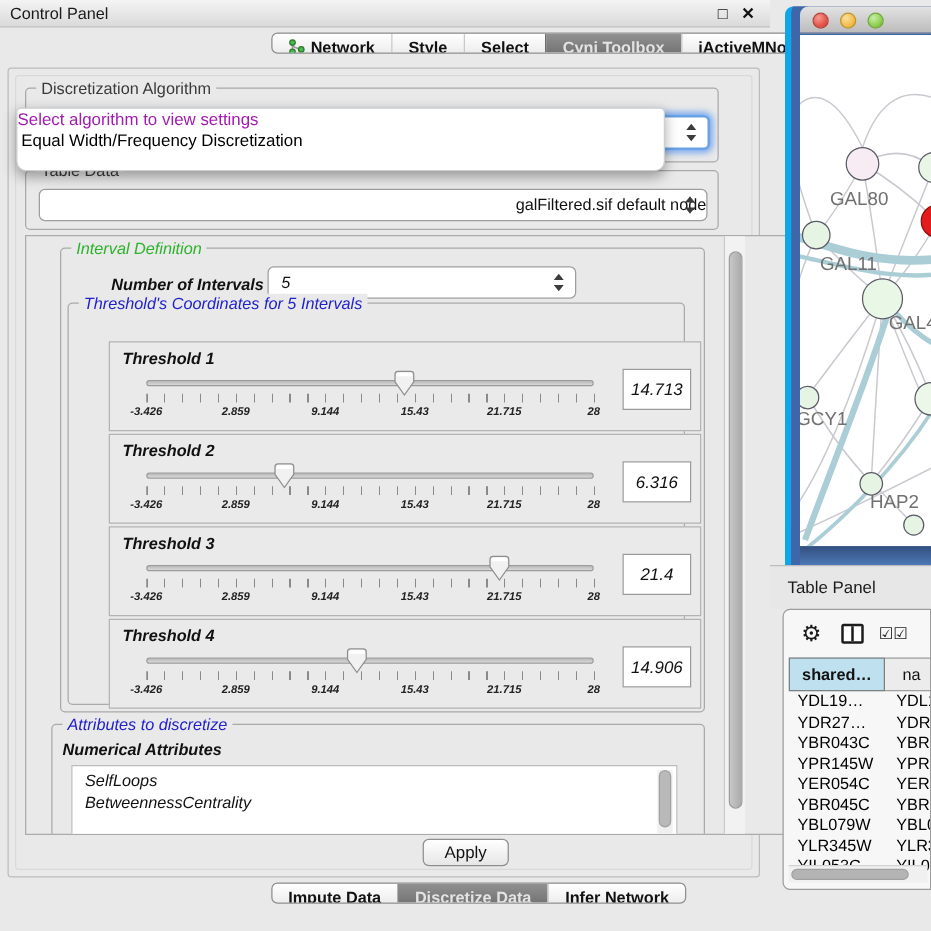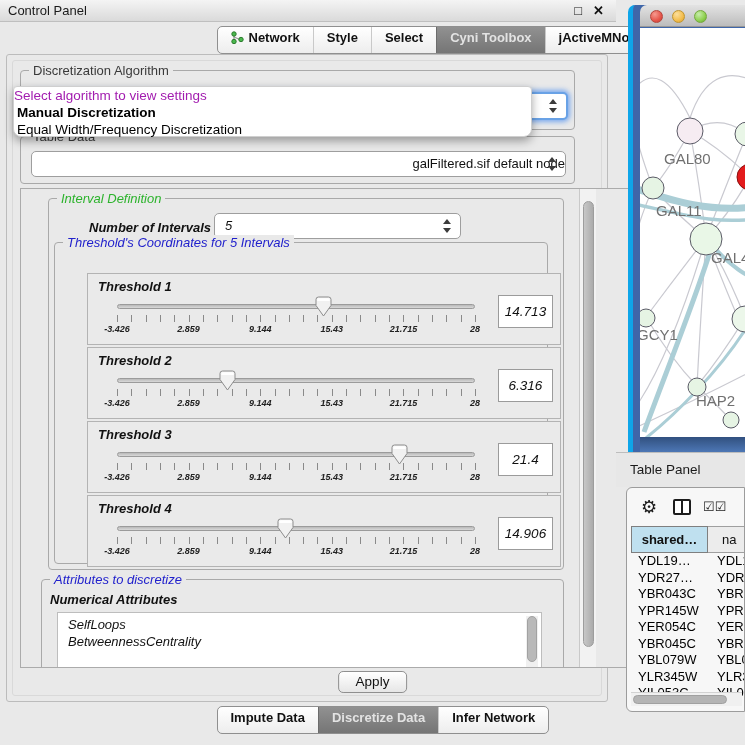--- a/index.html
+++ b/index.html
@@ -8,21 +8,21 @@
   .abs{position:absolute;}
 
   
   #titlebar{left:0;top:0;width:616px;height:22px;background:linear-gradient(#f4f4f4,#dadada);
     border-bottom:1px solid #bfbfbf;font-size:13px;color:#1a1a1a;line-height:22px;padding-left:8px;}
   #titlebar .winbtn{position:absolute;top:0;font-size:13px;font-weight:bold;color:#111;line-height:22px;cursor:default;}
   #float-btn{right:34px;font-weight:normal;}
   #close-btn{right:12px;}
 
   .seg{display:flex;border:1px solid #8f8f8f;border-radius:5px;background:linear-gradient(#ffffff,#ededed);
-    overflow:hidden;height:28px;line-height:21px;font-weight:bold;font-size:13px;color:#111;justify-content:flex-end;}
+    overflow:hidden;height:17px;line-height:21px;font-weight:bold;font-size:13px;color:#111;justify-content:flex-end;}
   .seg>div{padding:0 13px;border-left:1px solid #c9c9c9;white-space:nowrap;}
   .seg>div:first-child{border-left:none;}
   .seg>div.sel{background:linear-gradient(#919191,#757575);color:#e3e3e3;border-left-color:#6c6c6c;}
   #top-tabs{left:50%;top:26px;transform:translateX(-156px);} 
   #bottom-tabs{left:50%;top:706px;transform:translateX(-156px);}
   .neticon{display:inline-block;vertical-align:-2px;margin-right:5px;}
 
   #mainpanel{left:6px;top:54px;width:602px;height:648px;border:1px solid #bcbcbc;border-radius:3px;background:#e9e9e9;}
   #mainpanel-inner{left:12px;top:60px;width:590px;height:636px;border:1px solid #d9d9d9;border-radius:3px;}
 
@@ -142,21 +142,20 @@
   </div>
   <div class="combo abs" id="algo-combo">
     <span class="spinner">
         <i class="up"></i>
         <i class="dn"></i>
       </span>
   </div>
 
   <div class="abs" id="popup">
     <div class="prompt">Select algorithm to view settings</div>
-    <div class="item b">Manual Discretization</div>
     <div class="item">Equal Width/Frequency Discretization</div>
   </div>
 
   <div class="group" style="left:20px;top:136px;width:555px;height:48px;">
     <span class="gtitle gt-dark">Table Data</span>
     <div class="combo" style="left:10px;top:14px;right:8px;text-align:right;">
       <span>galFiltered.sif default node</span>
       <span class="spinner">
           <i class="up"></i>
           <i class="dn"></i>

